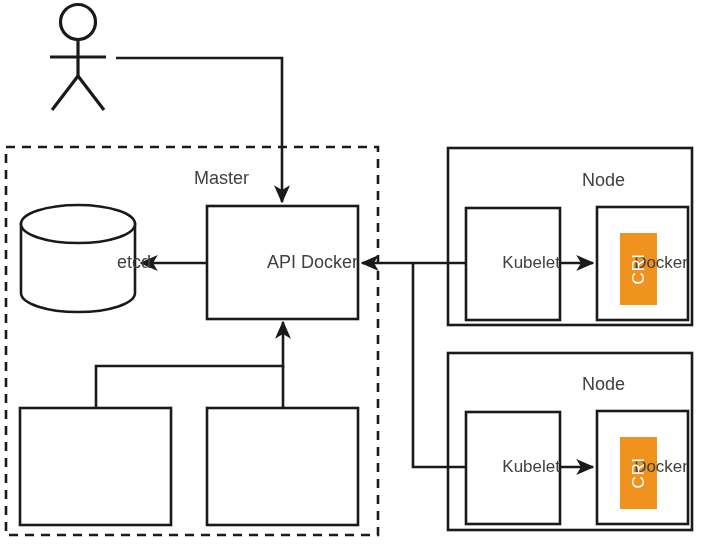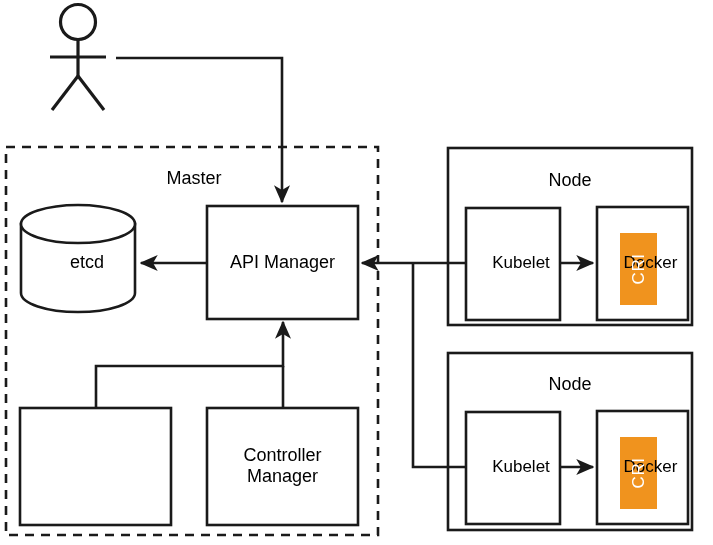--- a/index.html
+++ b/index.html
@@ -19,29 +19,29 @@
   }
   #canvas svg.layer {
     position: absolute;
     left: 0;
     top: 0;
     width: 713px;
     height: 545px;
   }
   .lbl {
     position: absolute;
-    color: #000000;
+    color: #404040;
     font-family: "Liberation Sans", sans-serif;
-    text-align: center;
+    text-align: right;
     line-height: 1.18;
     white-space: pre-line;
     user-select: none;
   }
   .lbl-18 { font-size: 18px; }
-  .lbl-17 { font-size: 17px; margin-left: 8px; }
+  .lbl-17 { font-size: 17px; }
   .cri-label {
     position: absolute;
     color: #ffffff;
     font-family: "Liberation Sans", sans-serif;
     font-size: 17px;
     letter-spacing: 0.5px;
     transform: rotate(-90deg);
     transform-origin: center center;
     text-align: center;
     white-space: nowrap;
@@ -104,25 +104,23 @@
     <path d="M 466 467 L 413 467 L 413 263" fill="none" stroke="#1a1a1a" stroke-width="2.6"></path>
 
     <rect x="620" y="233" width="37" height="72" fill="#F0931E"></rect>
     <rect x="620" y="437" width="37" height="72" fill="#F0931E"></rect>
   </svg>
 
   <div class="lbl lbl-18" style="left:139px; top:168px; width:110px;">Master</div>
 
   <div class="lbl lbl-18" style="left:23px; top:252px; width:128px;">etcd</div>
 
-  <div class="lbl lbl-18" style="left:207px; top:252px; width:151px;">API Manager</div>
+  <div class="lbl lbl-18" style="left:207px; top:252px; width:151px;">API Docker</div>
 
 
-  <div class="lbl lbl-18" style="left:207px; top:445px; width:151px;">Controller
-Manager</div>
 
   <div class="lbl lbl-18" style="left:515px; top:170px; width:110px;">Node</div>
 
   <div class="lbl lbl-17" style="left:466px; top:253px; width:94px;">Kubelet</div>
 
   <div class="lbl lbl-17" style="left:597px; top:253px; width:91px;">Docker</div>
 
   <div class="cri-label" style="left:608.5px; top:259px; width:60px;">CRI</div>
 
   <div class="lbl lbl-18" style="left:515px; top:374px; width:110px;">Node</div>

